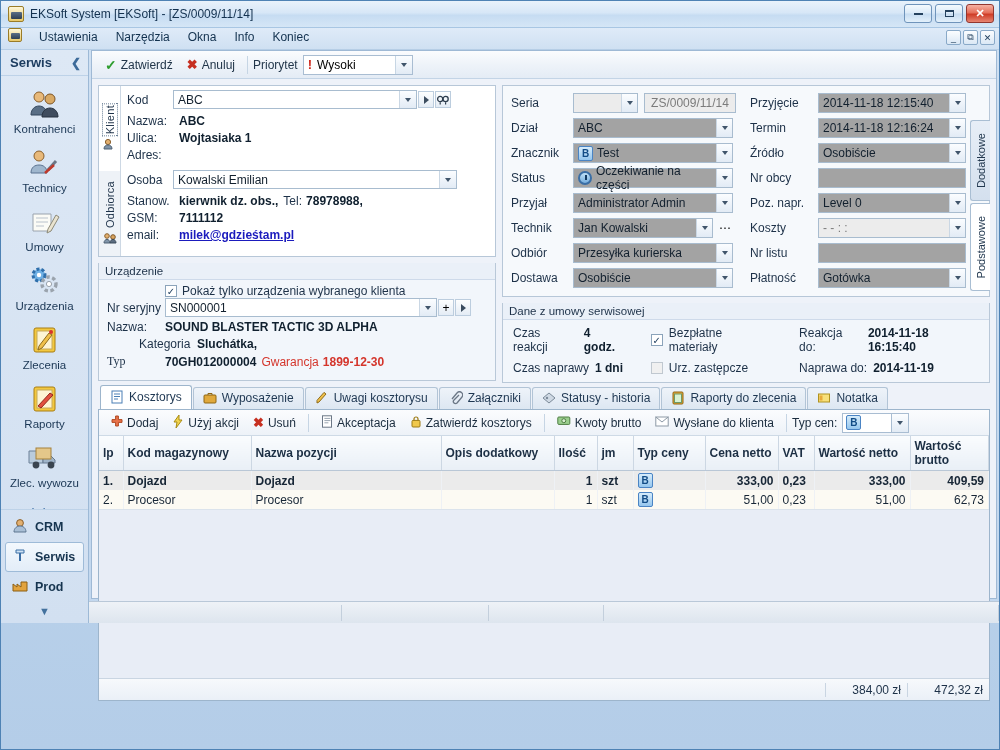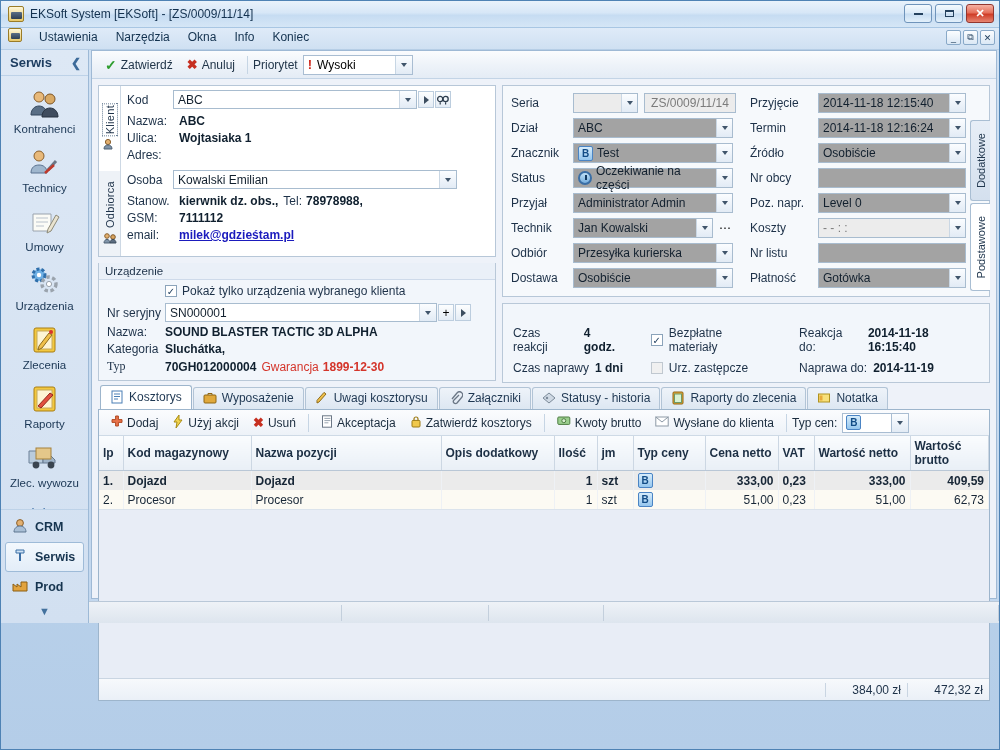--- a/index.html
+++ b/index.html
@@ -584,41 +584,41 @@
                 </div>
               </div>
             </div>
 
             <div class="group" style="height:118px;">
               <div class="group-title">Urządzenie</div>
               <div style="margin-top:10px;display:flex;align-items:center;gap:5px;padding-left:58px;">
                 <span class="checkbox">✓</span>
                 <span class="flbl">Pokaż tylko urządzenia wybranego klienta</span>
               </div>
-              <div class="frow" style="margin-top:5px;align-items:center;">
+              <div class="frow" style="align-items:center;">
                 <span class="flbl" style="width:58px;">Nr seryjny</span>
                 <div class="txtbox" style="width:272px;">
                   <span>SN000001</span>
                   <span class="combo-arrow" style="margin-left:auto;border-left:1px solid #cad7e4;height:17px;">
                       <i class="caret"></i>
                     </span>
                 </div>
                 <div class="btnbox">+</div>
                 <div class="btnbox">
                   <svg width="7" height="8" viewBox="0 0 7 8">
                       <path d="M1 0l5 4-5 4z" fill="#3c4d5f"></path>
                     </svg>
                 </div>
               </div>
               <div class="frow">
                 <span class="flbl" style="width:58px;">Nazwa:</span>
                 <span class="fval">SOUND BLASTER TACTIC 3D ALPHA</span>
               </div>
               <div class="frow">
-                <span class="flbl" style="width:58px;">Kategoria</span>
+                <span class="flbl" style="width:58px;margin-left:32px;">Kategoria</span>
                 <span class="fval">Sluchátka,</span>
               </div>
               <div class="frow">
                 <span class="flbl" style="width:58px;font-family:Liberation Serif, serif;">Typ</span>
                 <span class="fval">70GH012000004</span>
                 <span style="color:#d4352b;margin-left:5px;">Gwarancja</span>
                 <span style="color:#d4352b;font-weight:bold;margin-left:4px;">1899-12-30</span>
               </div>
             </div>
           </div>
@@ -798,20 +798,21 @@
                 <div class="rtab">
                   <span class="rt-text">Dodatkowe</span>
                 </div>
                 <div class="rtab active">
                   <span class="rt-text">Podstawowe</span>
                 </div>
               </div>
             </div>
 
             <div class="umowa">
+              <div class="group-title">Dane z umowy serwisowej</div>
               <div class="ucols">
                 <div class="ucol">
                   <div class="fline">
                     <span>Czas reakcji</span>
                     <span class="b">4 godz.</span>
                   </div>
                   <div class="fline">
                     <span>Czas naprawy</span>
                     <span class="b">1 dni</span>
                   </div>

